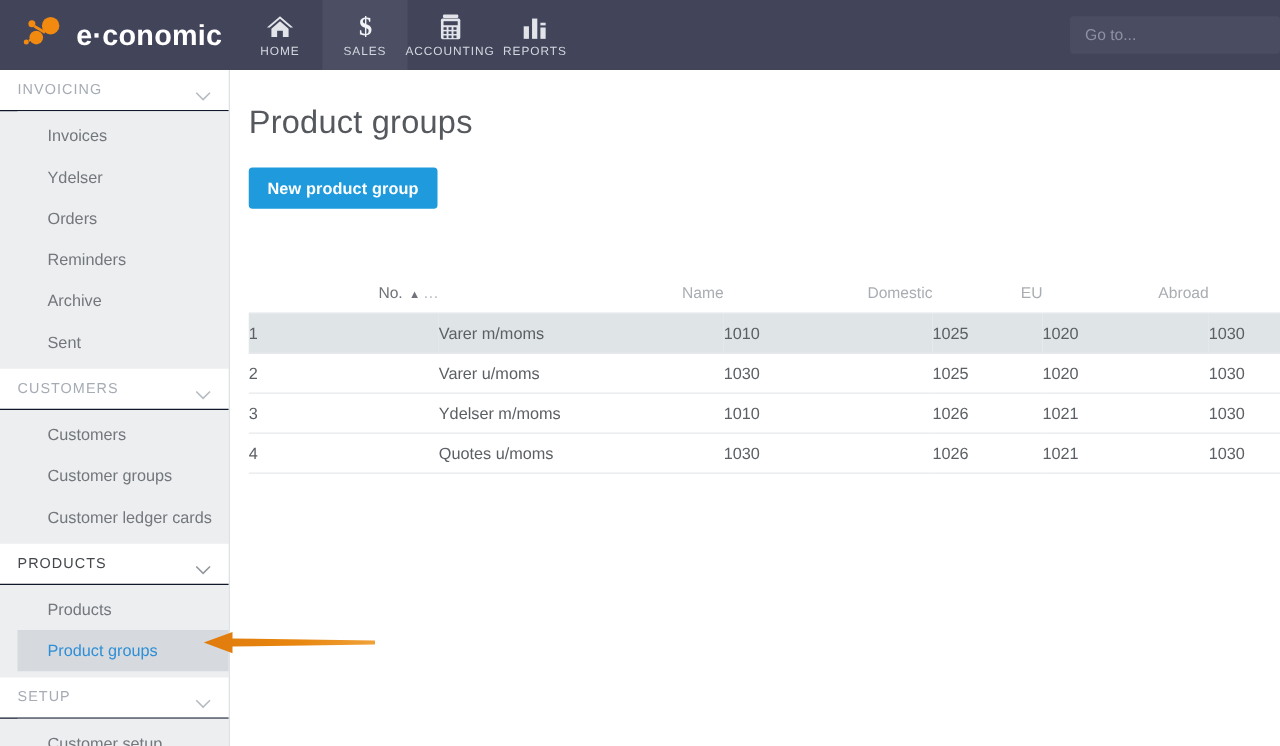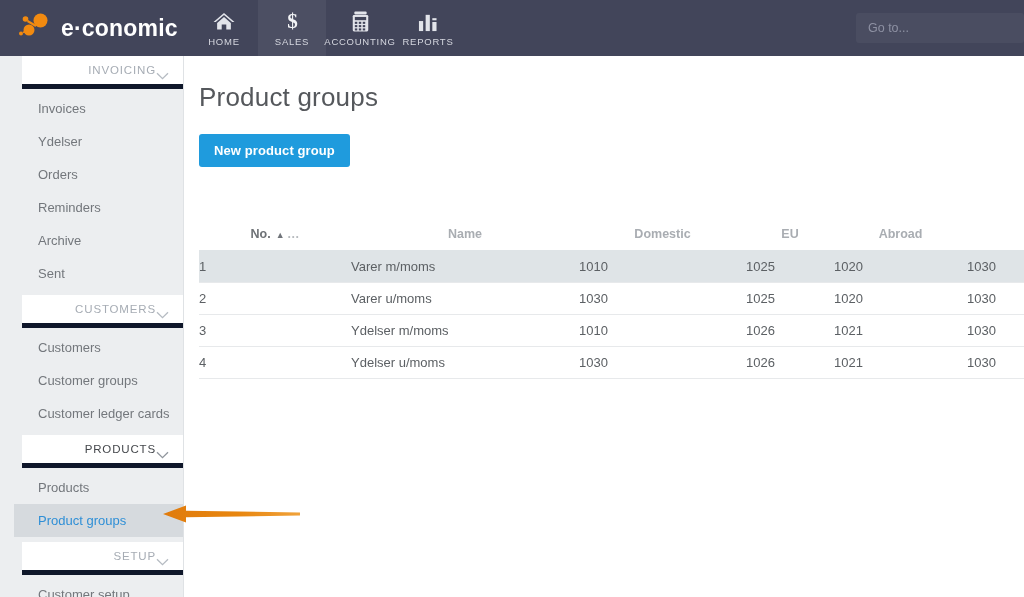--- a/index.html
+++ b/index.html
@@ -51,24 +51,23 @@
   
   .sidebar {
     position: absolute; top: 56px; left: 0;
     width: 184px; height: 541px;
     background: #eceef0;
     border-right: 1px solid #dfe2e5;
     overflow: hidden;
   }
   .sec-head {
     height: 33px; background: #ffffff;
-    display: flex; align-items: center; justify-content: flex-end;
+    display: flex; align-items: center; justify-content: space-between;
     padding: 0 14px 0 14px; cursor: pointer;
-    border-bottom: 5px solid #0f172a;
-    margin-left: 22px;
+    border-bottom: 1px solid #0f172a;
   }
   .sec-head .sh-label {
     font-size: 11.5px; letter-spacing: .85px; color: #a6acb4;
     text-transform: uppercase;
   }
   .sec-head.current .sh-label { color: #44474b; font-weight: 400; }
   .chev { width: 13px; height: 8px; flex: 0 0 13px; opacity: .85; }
   .sec-items { background: #eceef0; padding: 3px 0 5px 0; margin-left: 14px; }
   .nav-item {
     height: 33px; display: flex; align-items: center;
@@ -91,21 +90,21 @@
     display: inline-block; background: #1f9bdd; color: #ffffff;
     font-size: 13px; font-weight: bold; border: none; border-radius: 3px;
     padding: 0 15px; height: 33px; line-height: 33px; cursor: pointer;
     letter-spacing: .1px;
   }
 
   
   .tablewrap { margin-top: 60px; width: 839px; }
   table.grid { border-collapse: collapse; width: 950px; table-layout: fixed; }
   table.grid th {
-    text-align: center; font-weight: 700; font-size: 12.5px;
+    text-align: right; font-weight: 400; font-size: 12.5px;
     color: #a9adb2; padding: 0 0 9px 0; vertical-align: bottom;
     white-space: nowrap;
   }
   table.grid th.sorted { color: #6e7276; }
   table.grid td {
     font-size: 13px; color: #5c6064; height: 32px;
     padding: 0; white-space: nowrap;
     border-top: 1px solid #e7e9eb;
   }
   table.grid tr.row-hl td { background: #dfe4e7; border-top-color: #dfe4e7; }
@@ -339,21 +338,21 @@
           <tr>
             <td>3</td>
             <td>Ydelser m/moms</td>
             <td>1010</td>
             <td>1026</td>
             <td>1021</td>
             <td>1030</td>
           </tr>
           <tr>
             <td>4</td>
-            <td>Ydelser u/moms</td>
+            <td>Quotes u/moms</td>
             <td>1030</td>
             <td>1026</td>
             <td>1021</td>
             <td>1030</td>
           </tr>
         </tbody>
       </table>
     </div>
 
   </div>

